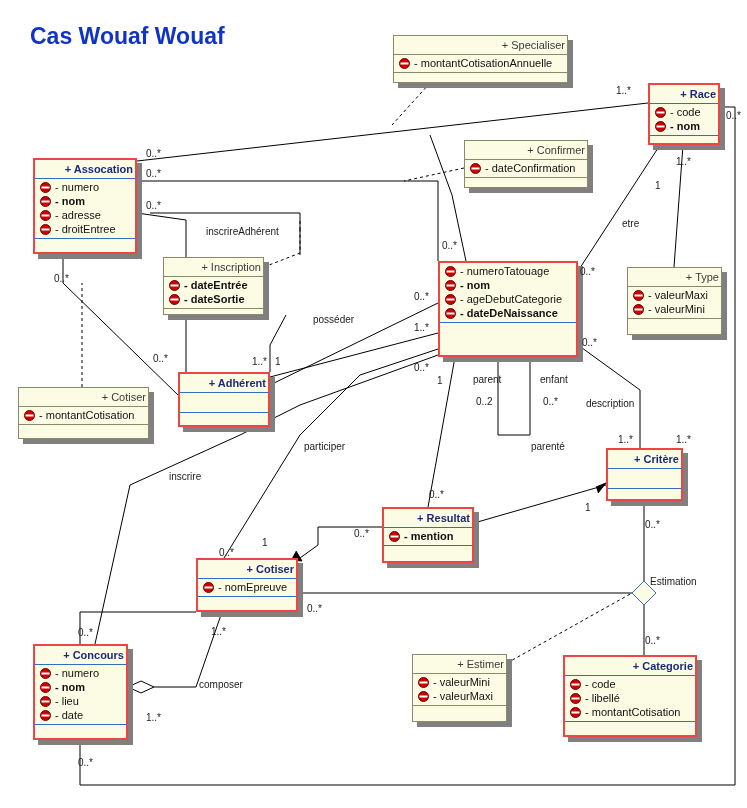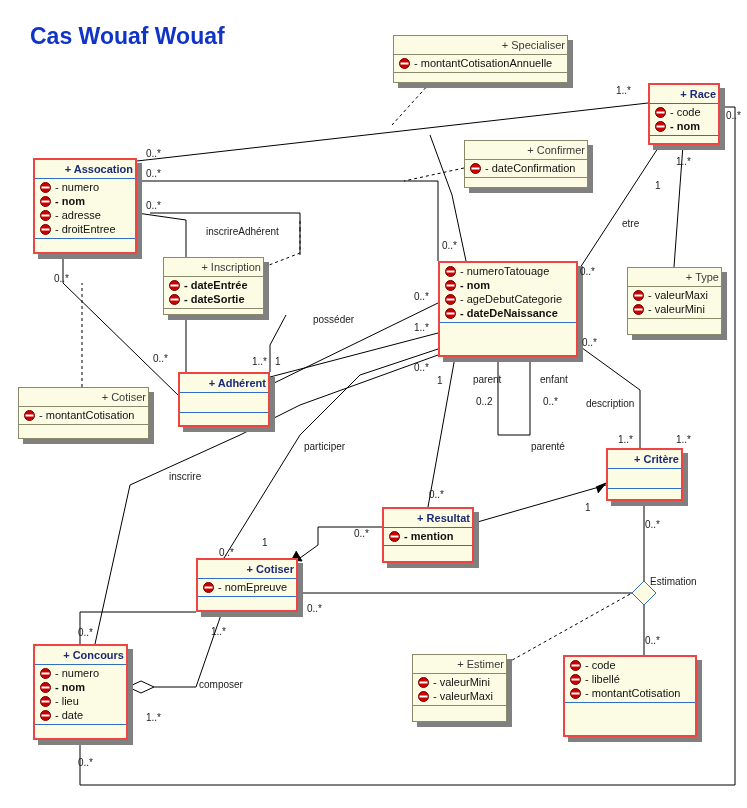--- a/index.html
+++ b/index.html
@@ -462,20 +462,21 @@
               </span>
               <span class="txt">- valeurMaxi</span>
             </div>
           </div>
           <div class="ops"></div>
         </div>
       </div>
       <div class="cls" style="left: 563px; top: 640px; width: 134px; height: 82px;">
         <div class="shadow"></div>
         <div class="body">
+          <div class="cname">+ Categorie</div>
           <div class="attrs">
             <div class="attr">
               <span class="vis">
                 <svg width="11" height="11" viewBox="0 0 11 11">
                   <circle cx="5.5" cy="5.5" r="5" fill="#cc0000" stroke="#7a0000" stroke-width="1"></circle>
                   <rect x="1.5" y="4.5" width="8" height="2" fill="#ffffff"></rect>
                 </svg>
               </span>
               <span class="txt">- code</span>
             </div>

